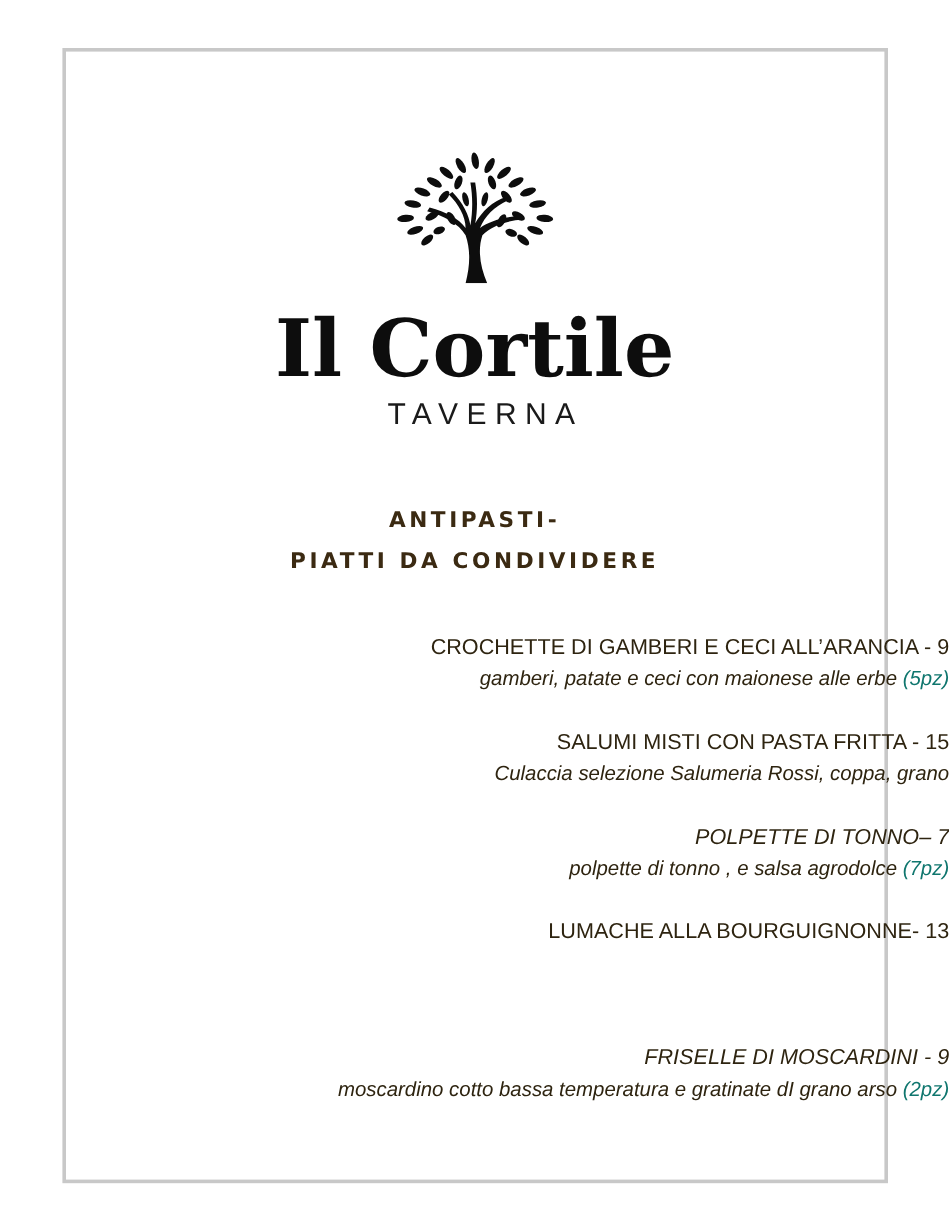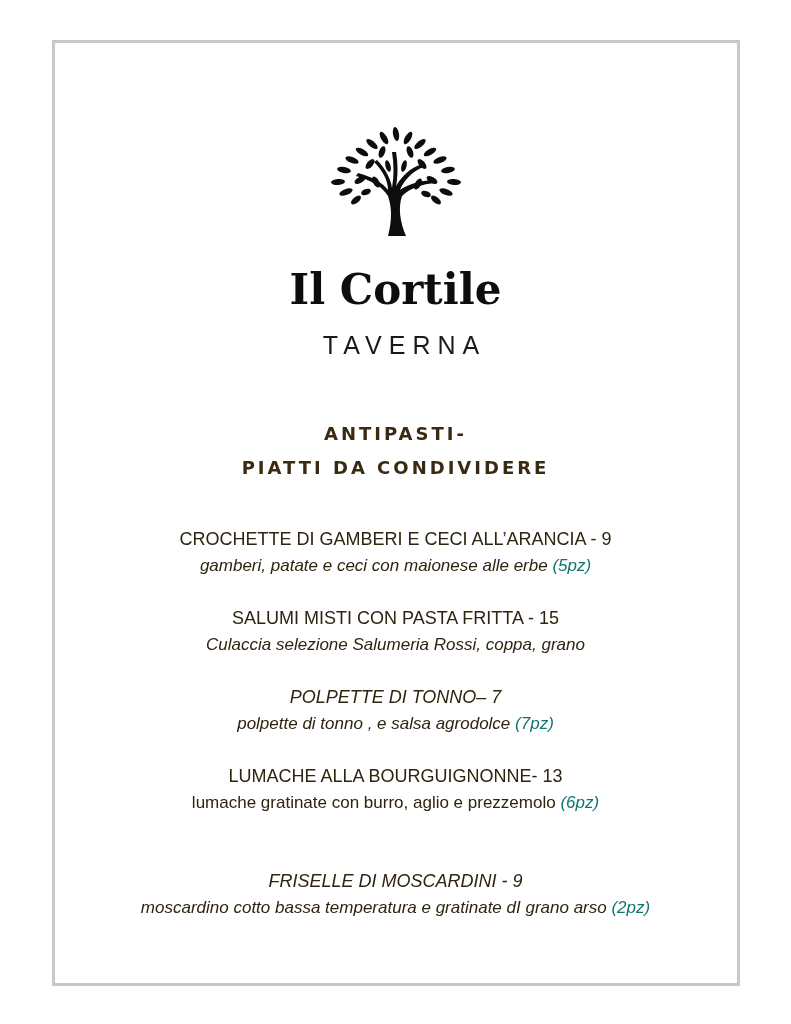--- a/index.html
+++ b/index.html
@@ -7,33 +7,33 @@
   .frame {
     position: absolute; left: 52px; top: 40px; width: 682px; height: 940px;
     border: 3px solid #c8c8c8; box-sizing: content-box;
   }
   .logo {
     position: absolute; left: 326px; top: 124px; width: 140px; height: 112px;
   }
   .brand {
     position: absolute; left: 0; width: 791px; top: 250px; text-align: center;
     font-family: "DejaVu Serif", "Liberation Serif", serif; font-weight: bold;
-    font-size: 42px; letter-spacing: 0px; color: #0d0d0d; line-height: 80px;
+    font-size: 66px; letter-spacing: 0px; color: #0d0d0d; line-height: 80px;
   }
   .sub {
     position: absolute; left: 0; width: 791px; top: 330px; text-align: center;
     font-family: "Liberation Sans", sans-serif; font-size: 25px; letter-spacing: 7px;
     color: #1a1a1a; line-height: 30px; padding-left: 18px; box-sizing: border-box;
   }
   .section {
     position: absolute; left: 0; width: 791px; text-align: center;
     font-family: "DejaVu Sans", sans-serif; font-weight: bold; font-size: 18px;
     letter-spacing: 3px; color: #3b2a12; line-height: 38px;
   }
-  .item { position: absolute; left: 0; width: 791px; text-align: center; color: #2e2410;
+  .item { position: absolute; left: 0; width: 791px; text-align: right; color: #2e2410;
     font-family: "Liberation Sans", sans-serif; }
   .item .name { font-size: 18px; line-height: 28px; }
   .item .name.it { font-style: italic; }
   .item .desc { font-size: 17px; line-height: 26px; font-style: italic; }
   .item .desc.up { font-style: normal; }
   .item .desc .q { font-style: italic; color: #0f766e; }
 </style>
 </head>
 <body>
 
@@ -92,19 +92,18 @@
   <div class="desc">Culaccia selezione Salumeria Rossi, coppa, grano</div>
 </div>
 
 <div class="item" style="top:683px;">
   <div class="name it">POLPETTE DI  TONNO– 7</div>
   <div class="desc"><span>polpette di tonno , e salsa agrodolce </span><span class="q">(7pz)</span></div>
 </div>
 
 <div class="item" style="top:762px;">
   <div class="name">LUMACHE ALLA BOURGUIGNONNE- 13</div>
-  <div class="desc up"><span>lumache gratinate con burro, aglio e prezzemolo </span><span class="q">(6pz)</span></div>
 </div>
 
 <div class="item" style="top:867px;">
   <div class="name it">FRISELLE DI MOSCARDINI - 9</div>
   <div class="desc"><span>moscardino cotto bassa temperatura e gratinate dI grano arso </span><span class="q">(2pz)</span></div>
 </div>
 
 </body></html>

